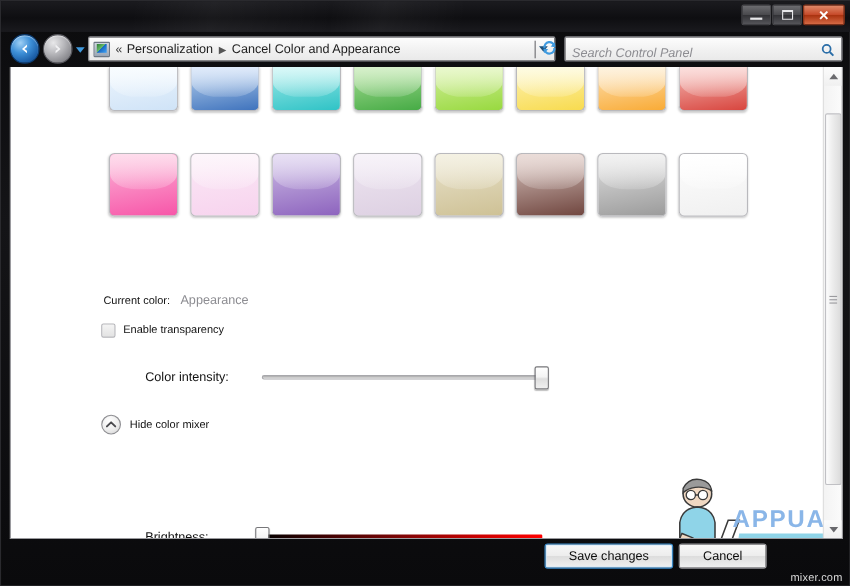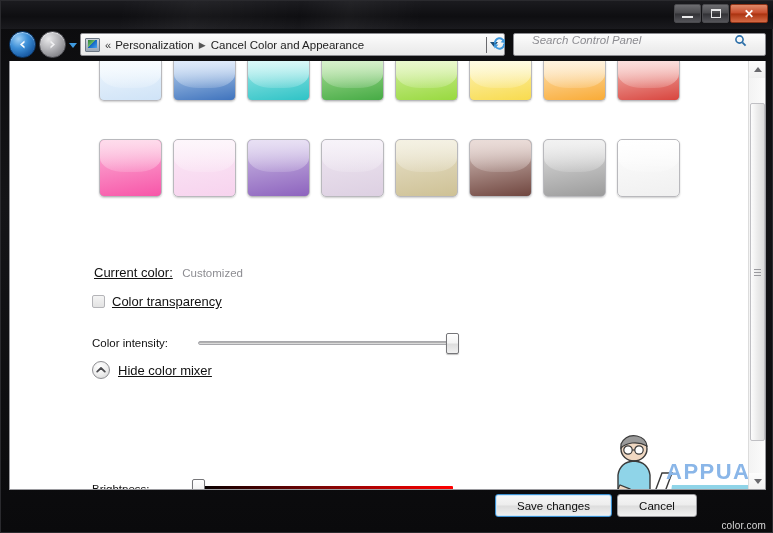--- a/index.html
+++ b/index.html
@@ -92,21 +92,21 @@
   .crumb-sep { color:#555; font-size:9px; margin:0 5px; }
   .addr-caret {
     margin-left:auto; margin-right:4px;
     width:0;height:0;border-left:4px solid transparent;border-right:4px solid transparent;
     border-top:5px solid #1c4f7a;
   }
   .searchbox {
     position:absolute; left:512px; top:4px; width:253px; height:23px;
     background: linear-gradient(180deg,#fdfdfd 0%,#f1f1f1 55%,#e9e9e9 100%);
     border:1px solid #8b8b90; border-radius:2px;
-    display:flex; align-items:flex-start; padding:0 18px;
+    display:flex; align-items:flex-end; padding:0 6px;
   }
   .searchbox .ph { font-size:11.5px; color:#8d8d92; font-style:italic; }
   .mag { margin-left:auto; color:#2b6ea8; font-size:12px; }
 
   
   .content {
     position:absolute; left:8px; top:60px; width:757px; height:429px;
     background:#fff; border:1px solid #9a9a9e; border-top:none;
     overflow:hidden;
   }
@@ -126,32 +126,32 @@
     box-shadow: 0 1px 2px rgba(0,0,0,.20);
   }
   .swatch .gloss {
     position:absolute; left:0; top:0; width:100%; height:58%;
     background: linear-gradient(180deg, rgba(255,255,255,0.72) 0%, rgba(255,255,255,0.26) 100%);
     border-radius:5px 5px 40% 40% / 5px 5px 14px 14px;
   }
   .swatch.clipped { height:40px; border-top:none; border-radius:0 0 5px 5px; }
   .swatch.clipped .gloss { height:70%; border-radius:0 0 40% 40% / 0 0 14px 14px; }
 
-  .lbl { font-size:13px; color:#111;text-decoration:underline; }
+  .lbl { font-size:10px; color:#111; }
   .lbl-muted { font-size:11.5px; color:#8d8d92; }
 
   #currentColorRow { position:absolute; left:84px; top:202px; }
   #transparencyRow { position:absolute; left:82px; top:233px; display:flex; align-items:center; gap:7px; }
   .chk {
     width:13px;height:13px;
     background: linear-gradient(180deg,#f4f4f4 0%,#e3e3e3 100%);
     border:1px solid #b4b4b8; border-radius:2px;
   }
 
-  .sliderow { position:absolute; display:flex; align-items:center; }
+  .sliderow { position:absolute; display:flex; align-items:center;margin-left:40px; }
   .sliderow .rowlbl { width:106px; font-size:11.5px; color:#111; }
   .track-wrap { position:relative; height:20px; display:flex; align-items:center; }
 
   .track-plain {
     width:255px; height:4px;
     background: linear-gradient(180deg,#9d9d9d 0%,#cdcdcd 60%,#efefef 100%);
     border:1px solid #a8a8ac; border-radius:2px;
   }
   .track-hue {
     width:255px; height:6px; border-radius:1px;
@@ -168,21 +168,21 @@
   .thumb {
     position:absolute; top:0px;
     width:13px; height:21px; border-radius:2px;
     background: linear-gradient(180deg,#ffffff 0%,#f4f4f4 45%,#dedede 55%,#f0f0f0 100%);
     border:1px solid #767679;
     box-shadow: 0 1px 1px rgba(0,0,0,.25);
   }
   .thumb.right { right:-6px; }
   .thumb.left  { left:-6px; }
 
-  #mixerRow { position:absolute; left:82px; top:300px; display:flex; align-items:center; gap:8px; }
+  #mixerRow { position:absolute; left:82px; top:316px; display:flex; align-items:center; gap:8px; }
   .circ-btn {
     width:18px;height:18px;border-radius:50%;
     background: radial-gradient(circle at 40% 30%, #ffffff 0%, #ededed 55%, #cfcfcf 100%);
     border:1px solid #8e8e92;
     display:flex;align-items:center;justify-content:center;
   }
   .circ-btn svg { display:block; }
 
   
   #watermark { position:absolute; left:600px; top:372px; width:150px; height:92px; pointer-events:none; }
@@ -346,26 +346,26 @@
           <div class="swatch" style="background: linear-gradient(170deg, rgb(226, 226, 226) 0%, rgb(155, 155, 155) 100%);">
             <span class="gloss" style="background: linear-gradient(rgb(242, 242, 242) 0%, rgba(255, 255, 255, 0.15) 100%);"></span>
           </div>
           <div class="swatch" style="background: linear-gradient(170deg, rgb(253, 253, 253) 0%, rgb(240, 240, 240) 100%);">
             <span class="gloss" style="background: linear-gradient(rgb(255, 255, 255) 0%, rgba(255, 255, 255, 0.15) 100%);"></span>
           </div>
         </div>
 
       <div id="currentColorRow">
         <span class="lbl">Current color:</span>
-        <span class="lbl-muted" style="margin-left:5px;">Customized</span>
+        <span class="lbl-muted" style="margin-left:5px;">Appearance</span>
       </div>
 
       <div id="transparencyRow">
         <span class="chk"></span>
-        <span class="lbl">Color transparency</span>
+        <span class="lbl">Enable transparency</span>
       </div>
 
       <div class="sliderow" style="left:82px; top:272px;">
         <span class="rowlbl">Color intensity:</span>
         <span class="track-wrap">
           <span class="track-plain"></span>
           <span class="thumb right"></span>
         </span>
       </div>
 
@@ -429,14 +429,14 @@
           <i></i>
         </div>
     </div>
   </div>
 
   <div class="footer">
     <div class="btn default" id="btnSave">Save changes</div>
     <div class="btn" id="btnCancel">Cancel</div>
   </div>
 
-  <div id="bottomTag">color.com</div>
+  <div id="bottomTag">mixer.com</div>
 </div>
 
 </body></html>

